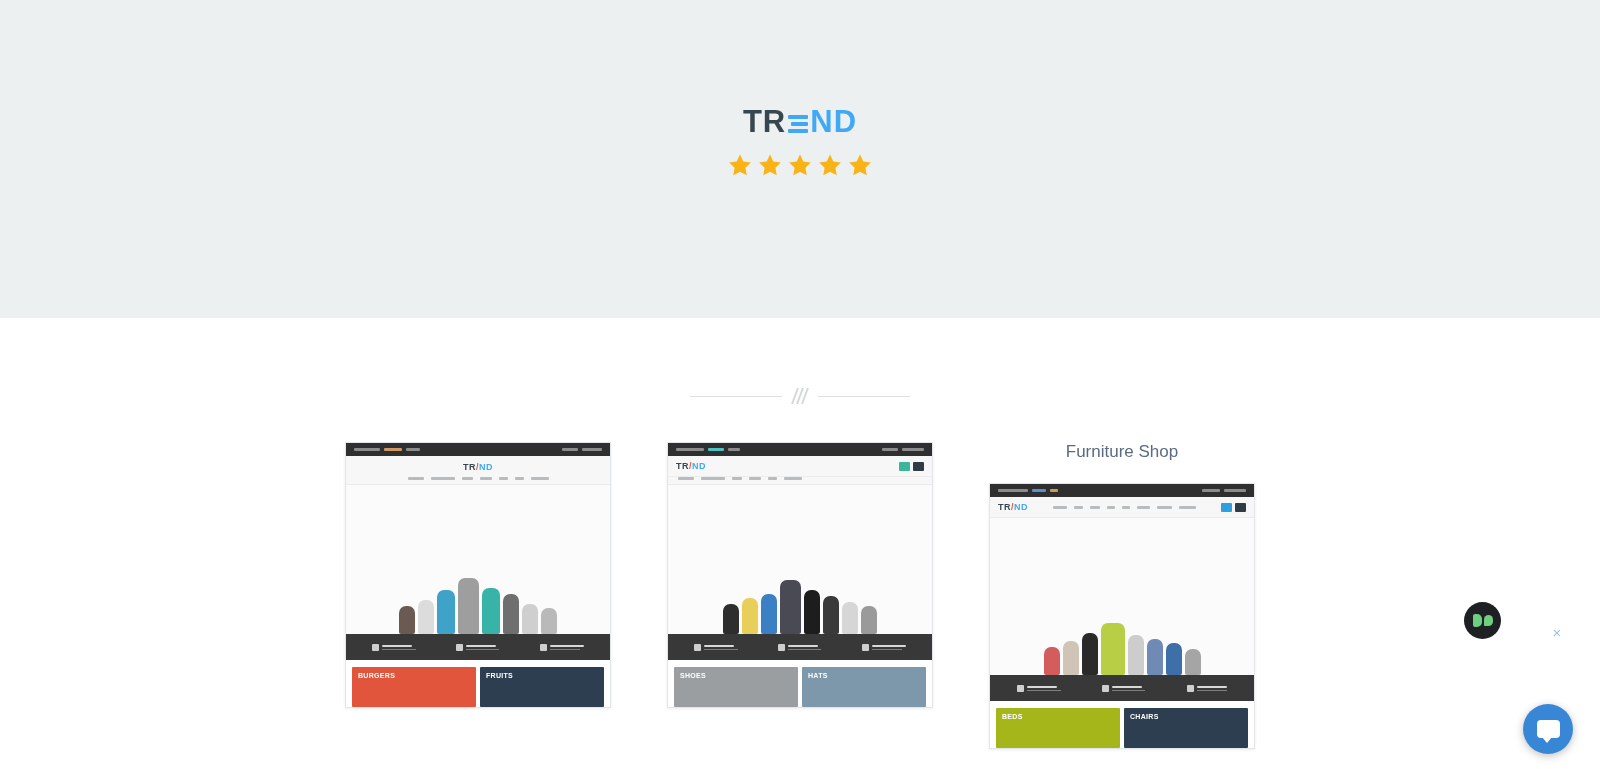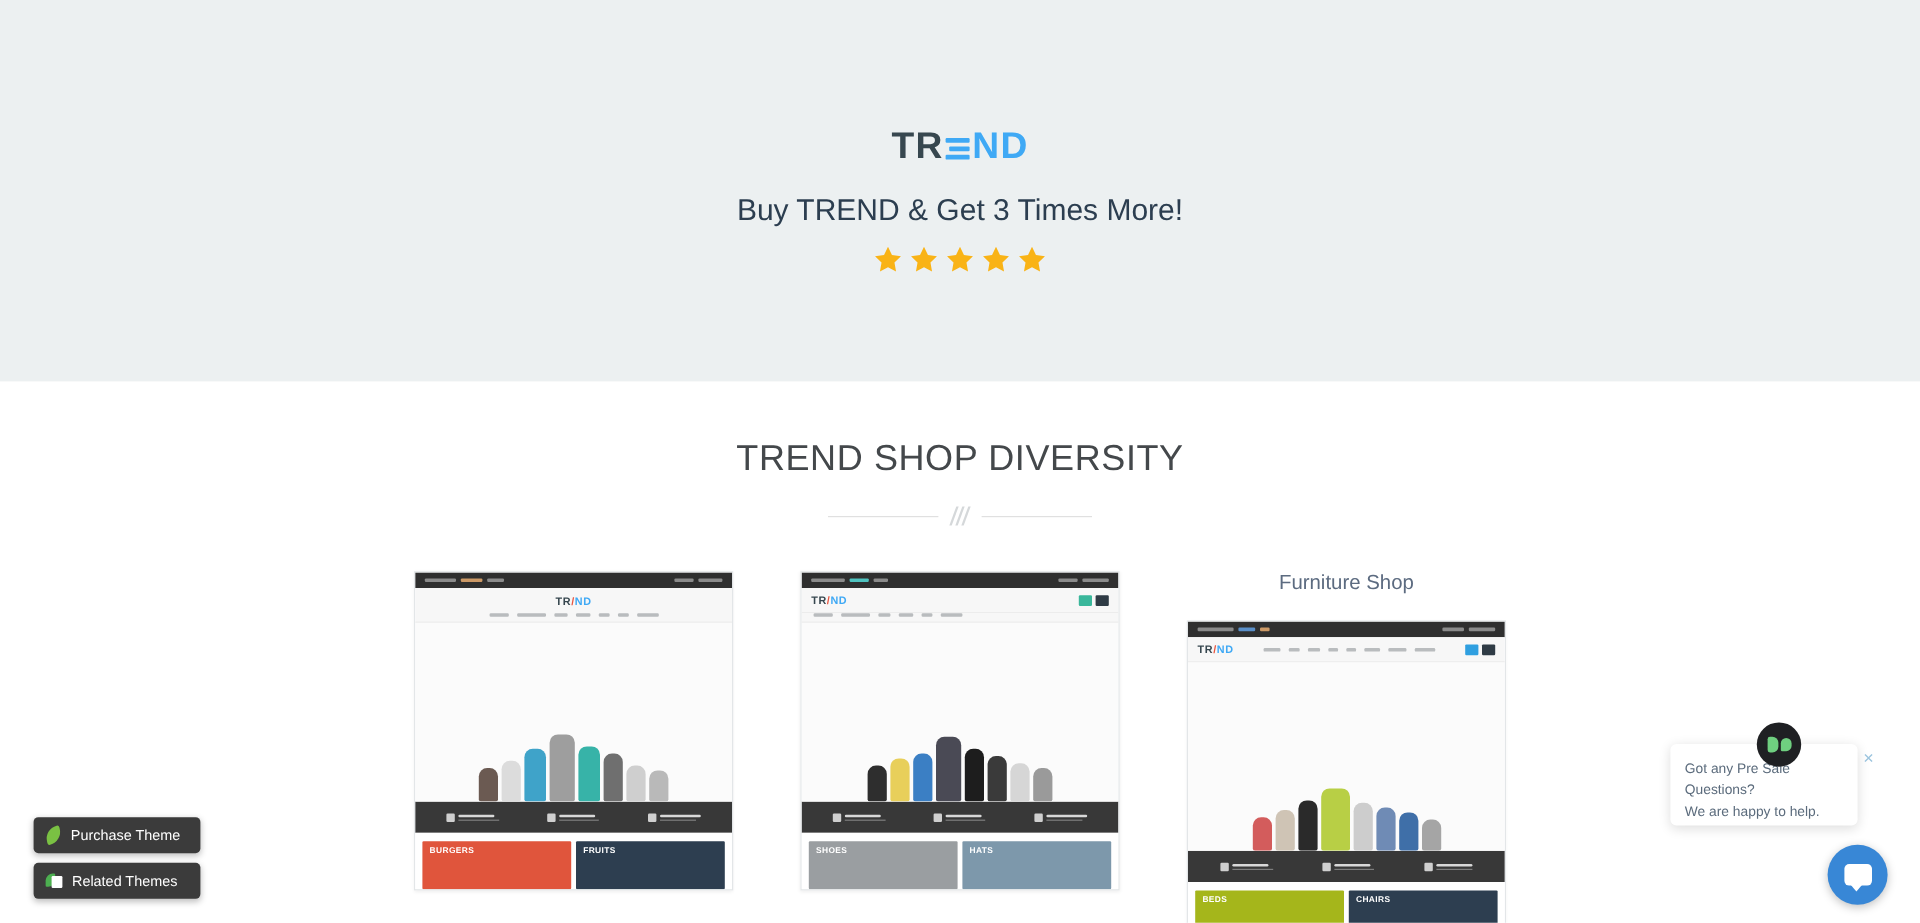--- a/index.html
+++ b/index.html
@@ -157,21 +157,20 @@
     <div class="logo">
       <span class="logo-dark">TR</span>
       <span class="logo-e">
           <i></i>
           <i></i>
           <i></i>
         </span>
       <span class="logo-blue">ND</span>
     </div>
 
-    <div class="hero-tagline">Buy TREND &amp; Get 3 Times More!</div>
 
     <div class="stars">
       <svg class="star" viewBox="0 0 24 24">
           <polygon fill="#f9b316" points="12,1.6 15.3,8.4 22.8,9.5 17.4,14.8 18.7,22.3 12,18.8 5.3,22.3 6.6,14.8 1.2,9.5 8.7,8.4"></polygon>
         </svg>
       <svg class="star" viewBox="0 0 24 24">
           <polygon fill="#f9b316" points="12,1.6 15.3,8.4 22.8,9.5 17.4,14.8 18.7,22.3 12,18.8 5.3,22.3 6.6,14.8 1.2,9.5 8.7,8.4"></polygon>
         </svg>
       <svg class="star" viewBox="0 0 24 24">
           <polygon fill="#f9b316" points="12,1.6 15.3,8.4 22.8,9.5 17.4,14.8 18.7,22.3 12,18.8 5.3,22.3 6.6,14.8 1.2,9.5 8.7,8.4"></polygon>
@@ -179,21 +178,20 @@
       <svg class="star" viewBox="0 0 24 24">
           <polygon fill="#f9b316" points="12,1.6 15.3,8.4 22.8,9.5 17.4,14.8 18.7,22.3 12,18.8 5.3,22.3 6.6,14.8 1.2,9.5 8.7,8.4"></polygon>
         </svg>
       <svg class="star" viewBox="0 0 24 24">
           <polygon fill="#f9b316" points="12,1.6 15.3,8.4 22.8,9.5 17.4,14.8 18.7,22.3 12,18.8 5.3,22.3 6.6,14.8 1.2,9.5 8.7,8.4"></polygon>
         </svg>
     </div>
   </div>
 
   <div class="section">
-    <h2 class="section-title">TREND SHOP DIVERSITY</h2>
 
     <div class="divider">
       <span class="line"></span>
       <span class="slashes">
           <span></span>
           <span></span>
           <span></span>
         </span>
       <span class="line"></span>
     </div>
@@ -427,38 +425,21 @@
               </span>
             </div>
           </div>
         </div>
 
       </div>
 
     </div>
   </div>
 
-  <div class="float-left">
-    <div class="float-btn">
-      <span class="leaf"></span>
-      <span>Purchase Theme</span>
-    </div>
-    <div class="float-btn">
-      <span class="themes-ic">
-          <i></i>
-          <i></i>
-        </span>
-      <span>Related Themes</span>
-    </div>
-  </div>
-
-  <div class="chat-bubble">
-    <div>Got any Pre Sale Questions?</div>
-    <div>We are happy to help.</div>
-  </div>
+
   <div class="chat-avatar">
       <i></i>
       <i></i>
     </div>
   <div class="chat-close">×</div>
   <div class="chat-launcher">
     <span class="bub"></span>
   </div>
 
 </div>

